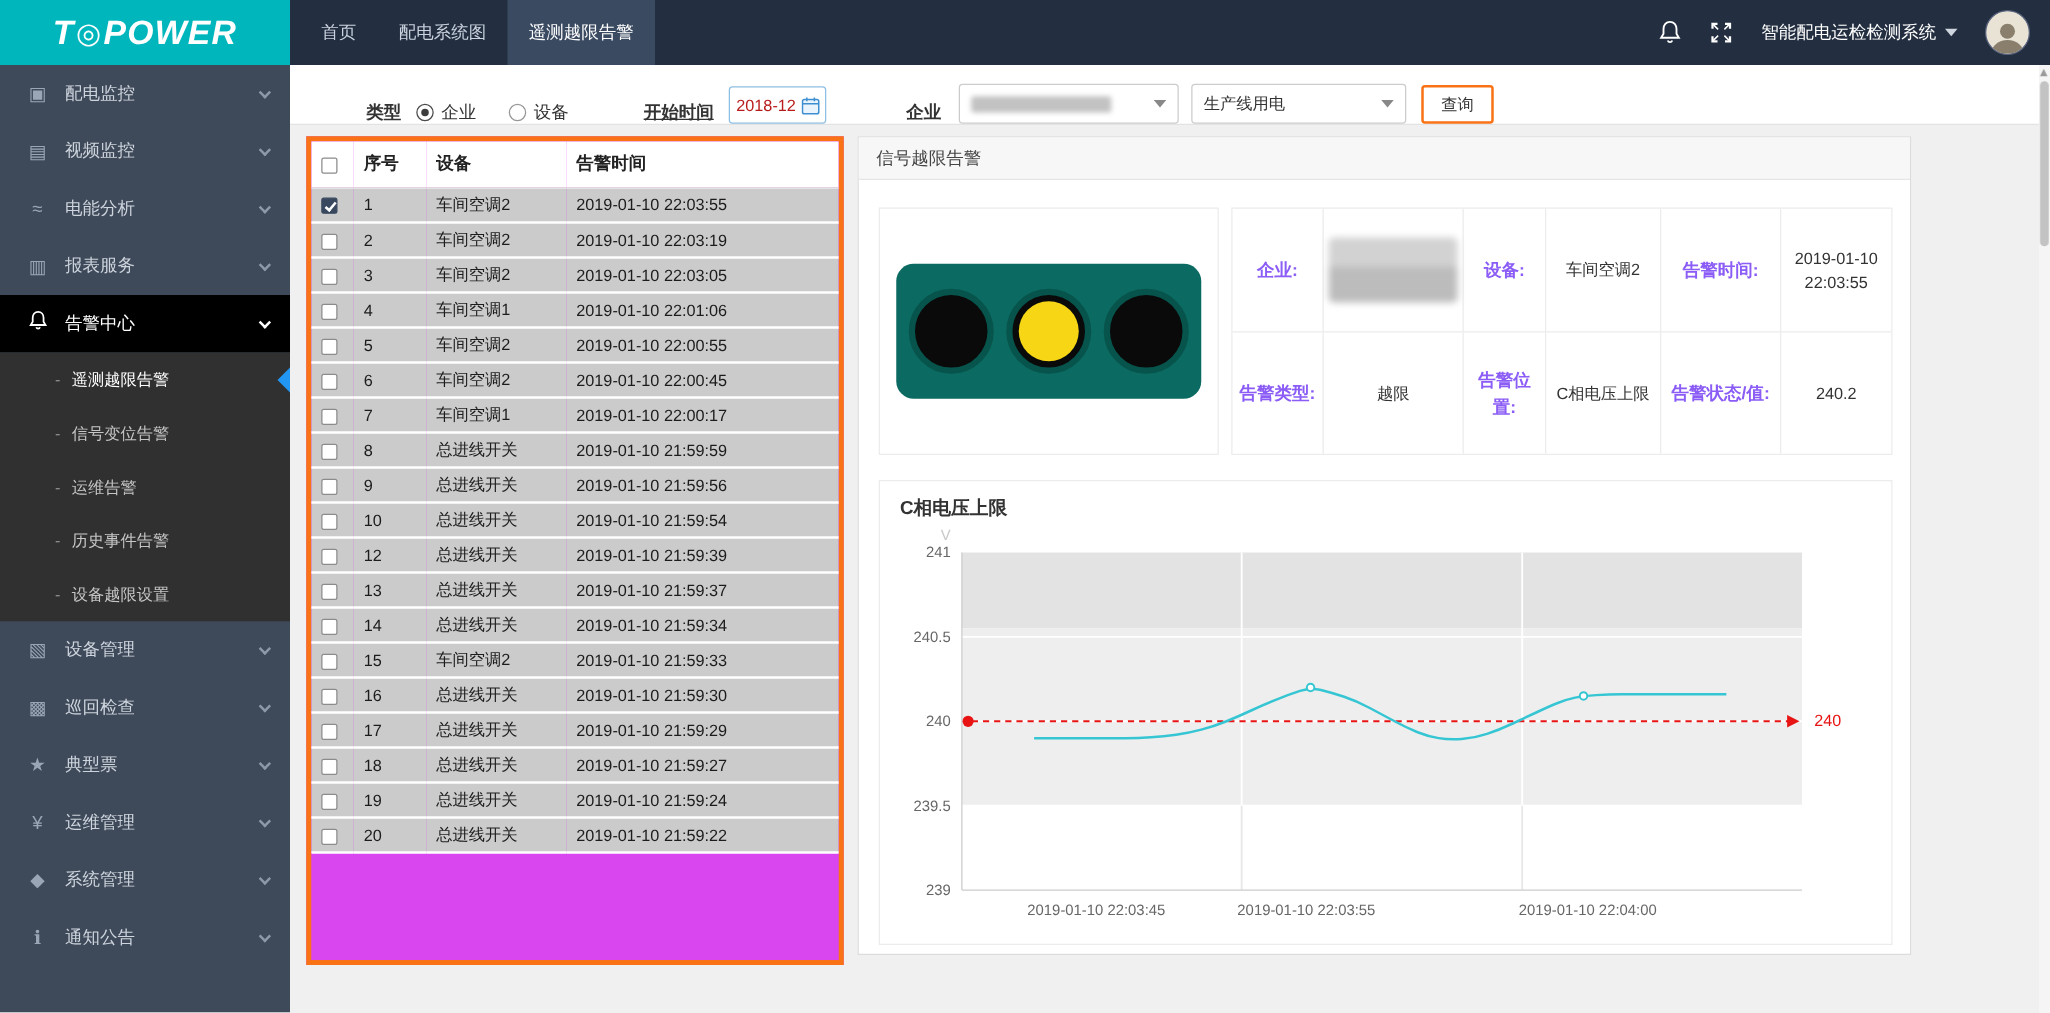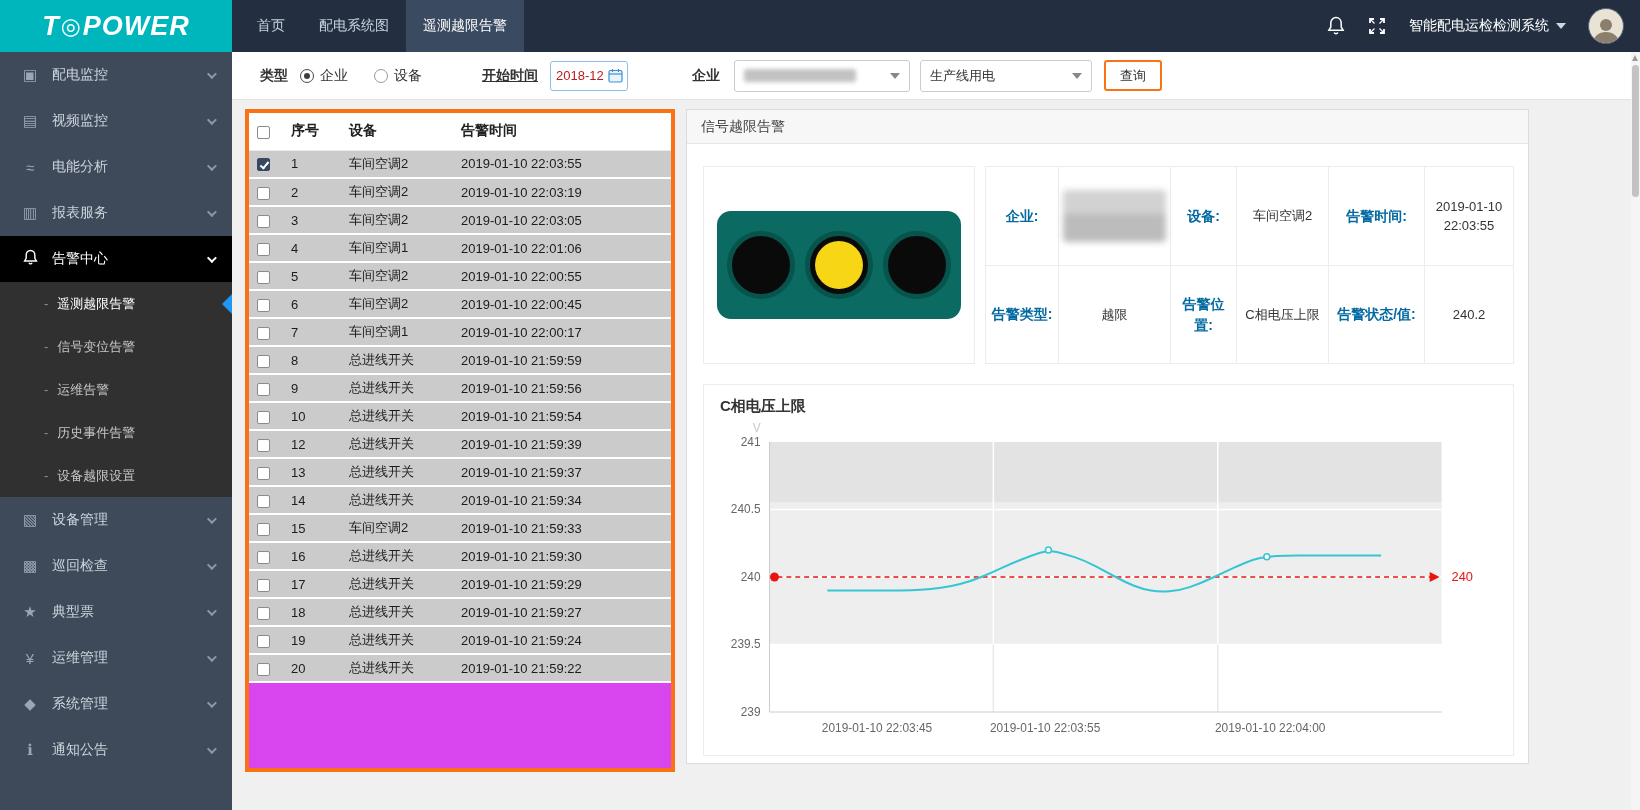--- a/index.html
+++ b/index.html
@@ -18,33 +18,33 @@
   .caret-down{width:0;height:0;border-left:5px solid transparent;border-right:5px solid transparent;border-top:6px solid #888;}
   .caret-down.light{border-top-color:#cfd6e0;}
   .avatar{width:36px;height:36px;border-radius:50%;background:#e9e3d6;overflow:hidden;display:flex;align-items:flex-end;justify-content:center;cursor:pointer;border:1px solid #55607a;}
 
   .layout{display:flex;height:758px;}
   .sidebar{width:232px;flex:none;background:#3e4959;overflow:hidden;}
   .side-item{height:46px;display:flex;align-items:center;padding:0 18px 0 20px;color:#cdd4dd;font-size:14px;cursor:pointer;}
   .side-item .s-icon{width:20px;margin-right:12px;color:#9aa5b5;font-size:15px;text-align:center;flex:none;}
   .side-item .chev{margin-left:auto;}
   .chev{width:7px;height:7px;border-right:2px solid #8d98a8;border-bottom:2px solid #8d98a8;transform:rotate(45deg) translateY(-2px);}
-  .side-item.open{background:#000;color:#fff;}
+  .side-item.open{background:#000;color:#fff;font-family:Liberation Mono, monospace;}
   .side-item.open .s-icon{color:#fff;}
   .side-item.open .chev{border-color:#fff;}
   .submenu{background:#303030;}
   .sub-item{height:43px;display:flex;align-items:center;padding-left:44px;color:#c6c6c6;font-size:13px;cursor:pointer;position:relative;}
   .sub-item .dash{margin-right:9px;color:#8f8f8f;}
   .sub-item.active{color:#fff;}
   .sub-item .marker{position:absolute;right:0;top:50%;transform:translateY(-50%);width:0;height:0;
     border-top:10px solid transparent;border-bottom:10px solid transparent;border-right:10px solid #2196f3;}
 
   .content{flex:1;min-width:0;display:flex;flex-direction:column;}
-  .filterbar{height:48px;flex:none;background:#fff;border-bottom:1px solid #e3e3e3;display:flex;align-items:center;
-    padding-left:28px;font-size:14px;color:#333;}
+  .filterbar{height:48px;flex:none;background:#fff;border-bottom:1px solid #e3e3e3;display:flex;align-items:flex-end;
+    padding-left:61px;font-size:14px;color:#333;}
   .flabel{font-weight:bold;color:#333;}
   .radios{display:flex;align-items:center;gap:26px;margin-left:12px;}
   .radio-opt{display:flex;align-items:center;cursor:pointer;}
   .radio{width:14px;height:14px;border:1px solid #979797;border-radius:50%;background:#fff;display:inline-block;position:relative;margin-right:6px;}
   .radio.checked{border-color:#4a4a4a;}
   .radio.checked::after{content:"";position:absolute;left:3px;top:3px;right:3px;bottom:3px;border-radius:50%;background:#3d3d3d;}
   .ml60{margin-left:60px;text-decoration:underline;}
   .ml64{margin-left:64px;}
   .date-input{margin-left:12px;width:78px;height:30px;border:1px solid #8cbfe4;border-radius:3px;background:#fff;
     display:flex;align-items:center;padding:0 5px;cursor:text;}
@@ -81,21 +81,21 @@
   .traffic-light{width:244px;height:108px;background:#0b6a61;border-radius:14px;display:flex;align-items:center;justify-content:center;gap:10px;}
   .lamp{width:68px;height:68px;border-radius:50%;background:#0a0a0a;border:5px solid #07544c;display:flex;align-items:center;justify-content:center;}
   .lamp .inner{width:48px;height:48px;border-radius:50%;}
   .lamp.on .inner{background:#f7d616;}
   .info-grid{flex:1;height:198px;border:1px solid #ececec;display:grid;
     grid-template-columns:72px 112px 66px 92px 96px 1fr;grid-auto-rows:98px;}
   .info-cell{border-left:1px solid #ececec;border-top:1px solid #ececec;display:flex;align-items:center;justify-content:center;
     text-align:center;font-size:13px;color:#333;padding:4px;line-height:1.5;}
   .info-cell:nth-child(6n+1){border-left:none;}
   .info-cell:nth-child(-n+6){border-top:none;}
-  .info-cell.label{font-weight:bold;font-size:14px;color:#0369a1;}
+  .info-cell.label{font-weight:bold;font-size:14px;color:#8b5cf6;}
 
   .chart-box{margin:10px 14px 0 16px;border:1px solid #ececec;padding:12px 6px 4px 10px;height:372px;}
   .chart-title{font-size:15px;font-weight:bold;color:#333;margin:0 0 2px 6px;}
   #chart-wrap svg{width:100%;height:330px;display:block;}
   .tick{font-size:12px;fill:#666;}
   .axname{font-size:12px;fill:#c8c8c8;}
 
   .scrollbar{position:fixed;top:52px;right:0;bottom:0;width:9px;background:#f5f5f5;z-index:9;}
   .sb-arrow{position:absolute;top:3px;left:1px;width:0;height:0;border-left:3.5px solid transparent;
     border-right:3.5px solid transparent;border-bottom:6px solid #9a9a9a;}

